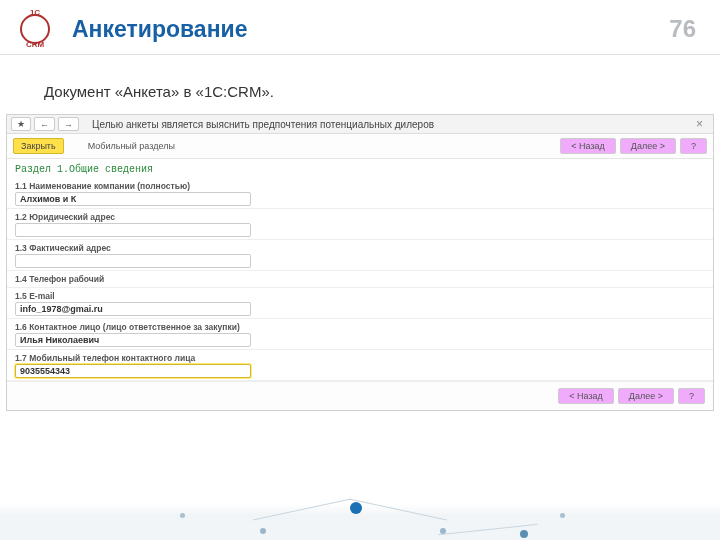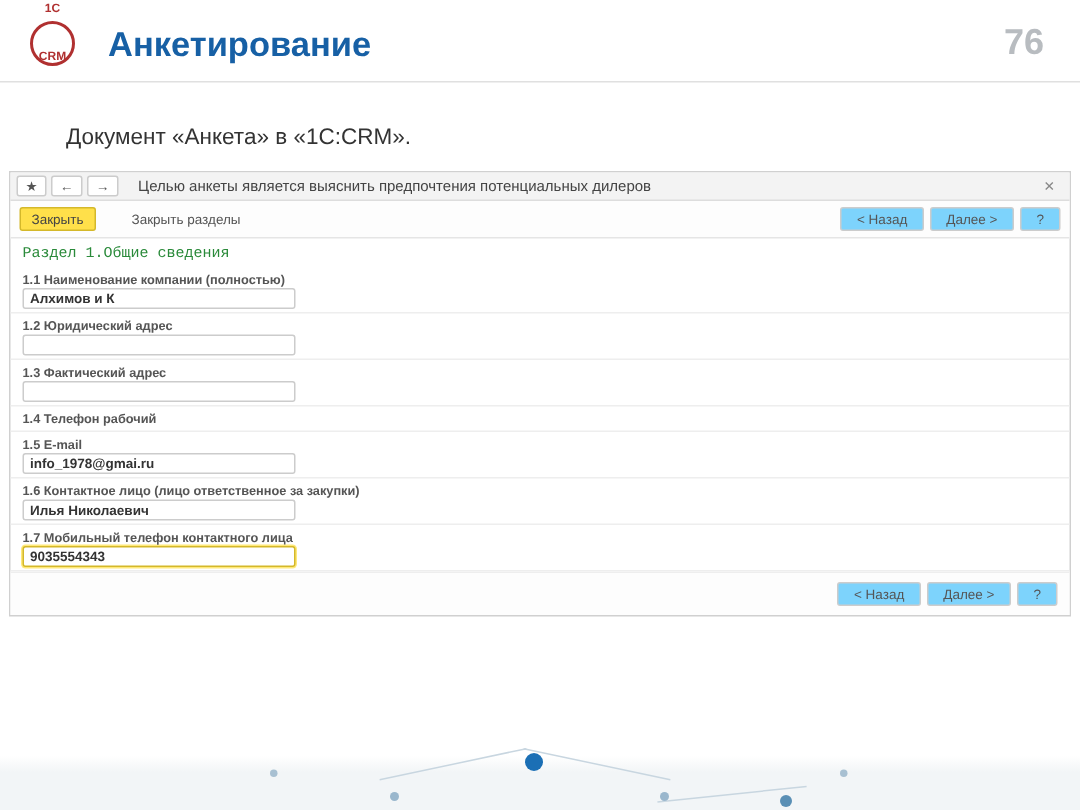--- a/index.html
+++ b/index.html
@@ -1,35 +1,35 @@
 <!DOCTYPE html>
 <html><head>
 <meta charset="utf-8">
 <style>
   * { box-sizing: border-box; margin: 0; padding: 0; }
   body { font-family: Arial, sans-serif; background: #fff; width: 720px; height: 540px; overflow: hidden; position: relative; }
   .slide-header { display: flex; align-items: center; padding: 14px 24px 10px 20px; border-bottom: 1px solid #e0e0e0; }
-  .logo { width: 30px; height: 30px; border: 2px solid #b03030; border-radius: 50%; display: flex; align-items: center; justify-content: flex-end; font-size: 8px; font-weight: bold; color: #b03030; margin-right: 22px; flex-direction: column; line-height: 1; gap: 24px; }
+  .logo { width: 30px; height: 30px; border: 2px solid #b03030; border-radius: 50%; display: flex; align-items: center; justify-content: center; font-size: 8px; font-weight: bold; color: #b03030; margin-right: 22px; flex-direction: column; line-height: 1; gap: 24px; }
   .slide-title { font-size: 23px; font-weight: bold; color: #1760a5; flex: 1; }
   .page-num { font-size: 24px; color: #b8bcc0; font-weight: bold; }
   .subtitle { font-size: 15px; color: #333; padding: 28px 0 14px 44px; }
   .app { margin: 0 6px; border: 1px solid #d0d0d0; background: #fff; font-size: 9px; }
   .app-toolbar { display: flex; align-items: center; background: #f3f3f3; border-bottom: 1px solid #ddd; padding: 2px 4px; }
   .tb-btn { background: #fff; border: 1px solid #ccc; border-radius: 2px; padding: 1px 5px; margin-right: 3px; font-size: 9px; color: #555; cursor: pointer; }
   .app-title { margin-left: 10px; color: #444; font-size: 10px; flex: 1; }
   .close-x { color: #888; font-size: 12px; padding: 0 6px; cursor: pointer; }
   .cmd-bar { display: flex; align-items: center; padding: 4px 6px; border-bottom: 1px solid #e5e5e5; background: #fdfdfd; }
   .close-btn { background: #ffe04a; border: 1px solid #d4b82a; border-radius: 2px; padding: 2px 7px; font-size: 9px; color: #444; margin-right: 24px; cursor: pointer; }
   .link-btn { color: #555; font-size: 9px; cursor: pointer; }
   .spacer { flex: 1; }
-  .nav-btn { background: #7dd3fc; border: 1px solid #ccc; border-radius: 2px; padding: 2px 10px; font-size: 9px; color: #555; margin-left: 4px; cursor: pointer; }
+  .nav-btn { background: #f0abfc; border: 1px solid #ccc; border-radius: 2px; padding: 2px 10px; font-size: 9px; color: #555; margin-left: 4px; cursor: pointer; }
   .section-title { color: #2a8a3a; font-size: 10px; padding: 5px 8px 3px; font-family: Liberation Mono, monospace; }
   .field-row { border-bottom: 1px solid #eee; padding: 1px 8px 2px; font-weight: bold; }
   .field-label { color: #555; font-size: 8.5px; padding: 2px 0 1px; }
-  .field-input { width: 182px; border: 1px solid #ccc; border-radius: 2px; padding: 2px 4px; font-size: 9px; color: #333; background: #fff; height: 14px; display: flex; align-items: center; }
+  .field-input { width: 236px; border: 1px solid #ccc; border-radius: 2px; padding: 2px 4px; font-size: 9px; color: #333; background: #fff; height: 14px; display: flex; align-items: center; }
   .field-input.focused { border: 1px solid #d4b82a; box-shadow: 0 0 0 1px #ffe97a; }
   .footer-nav { display: flex; justify-content: flex-end; padding: 6px 8px; border-top: 1px solid #eee; background: #fdfdfd; }
   .deco { position: absolute; left: 0; right: 0; bottom: 0; height: 36px; background: linear-gradient(to top, #f2f5f7 0%, #f2f5f7 70%, transparent 100%); }
   .dot { position: absolute; border-radius: 50%; }
   .d1 { width: 12px; height: 12px; background: #1b6fb5; bottom: 26px; left: 350px; }
   .d2 { width: 6px; height: 6px; background: #9ab7cd; bottom: 6px; left: 260px; }
   .d3 { width: 6px; height: 6px; background: #9ab7cd; bottom: 6px; left: 440px; }
   .d4 { width: 8px; height: 8px; background: #5a8fb5; bottom: 2px; left: 520px; }
   .d5 { width: 5px; height: 5px; background: #a8c0d2; bottom: 22px; left: 180px; }
   .d6 { width: 5px; height: 5px; background: #a8c0d2; bottom: 22px; left: 560px; }
@@ -56,21 +56,21 @@
   <div class="app-toolbar">
     <span class="tb-btn">★</span>
     <span class="tb-btn">←</span>
     <span class="tb-btn">→</span>
     <span class="app-title">Целью анкеты является выяснить предпочтения потенциальных дилеров</span>
     <span class="close-x">×</span>
   </div>
 
   <div class="cmd-bar">
     <span class="close-btn">Закрыть</span>
-    <span class="link-btn">Закрыть разделы</span>
+    <span class="link-btn">Мобильный разделы</span>
     <span class="spacer"></span>
     <span class="nav-btn">&lt; Назад</span>
     <span class="nav-btn">Далее &gt;</span>
     <span class="nav-btn">?</span>
   </div>
 
   <div class="section-title">Раздел 1.Общие сведения</div>
 
   <div class="field-row">
     <div class="field-label">1.1 Наименование компании (полностью)</div>

